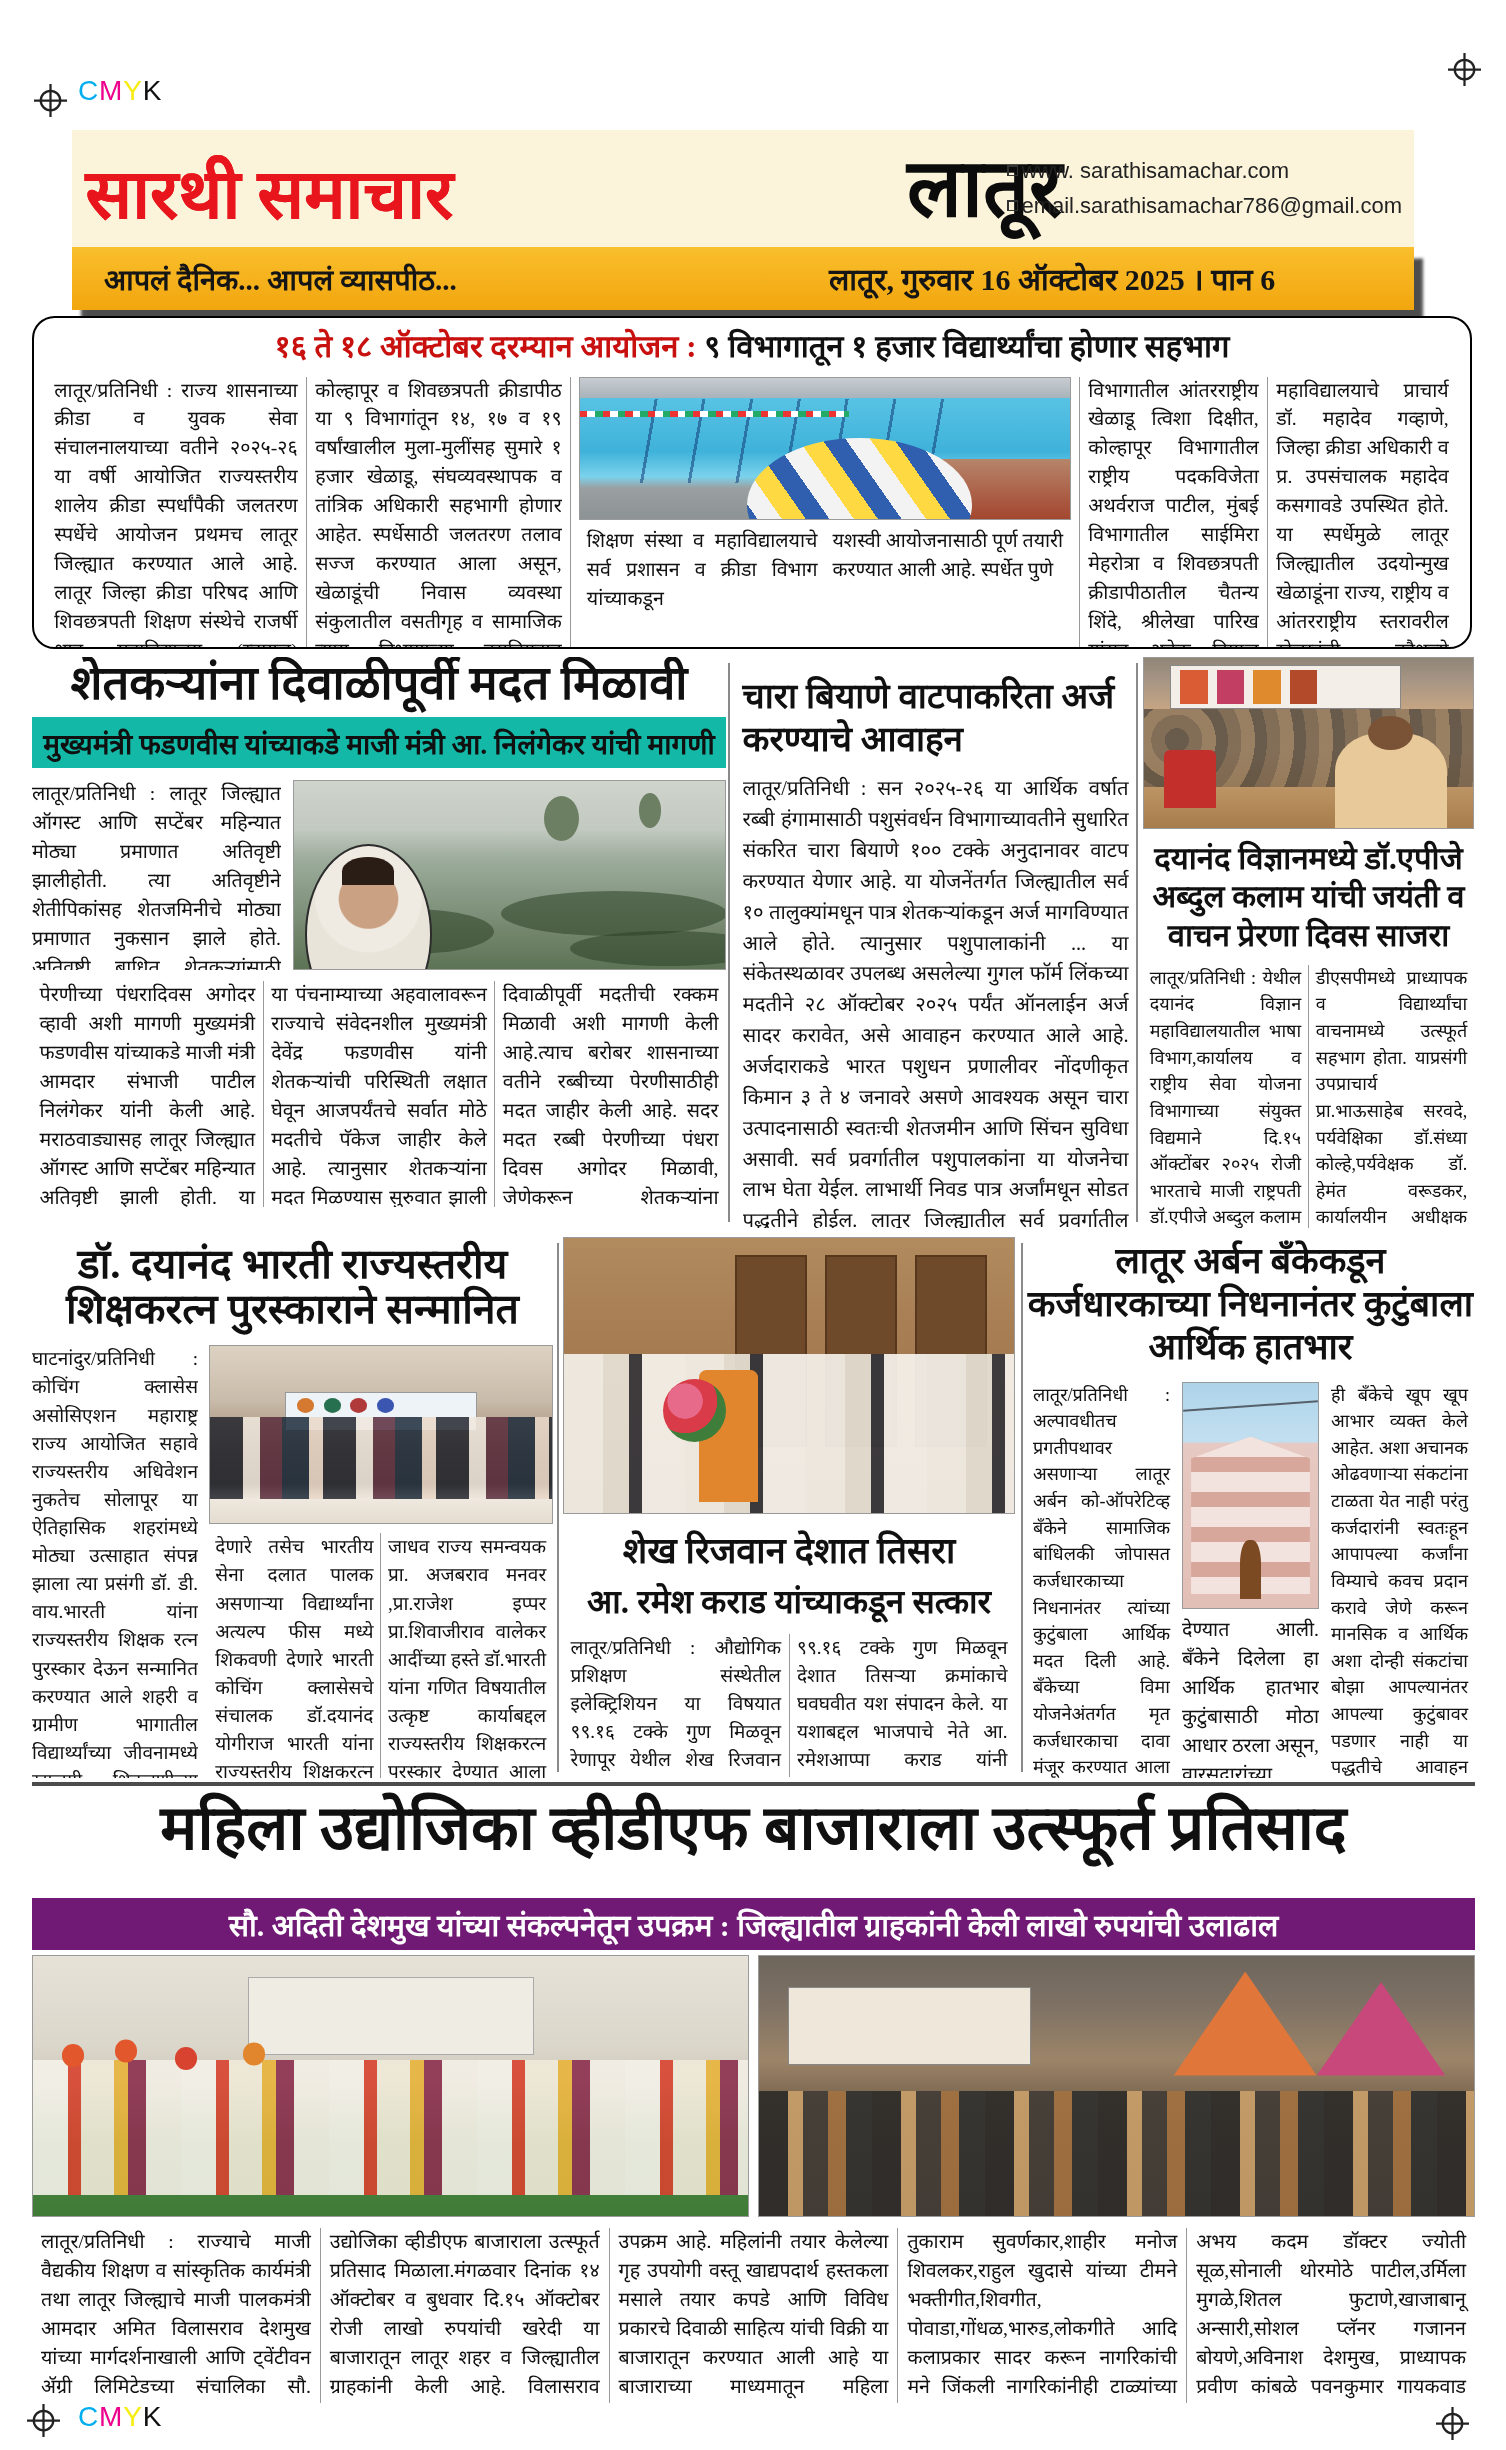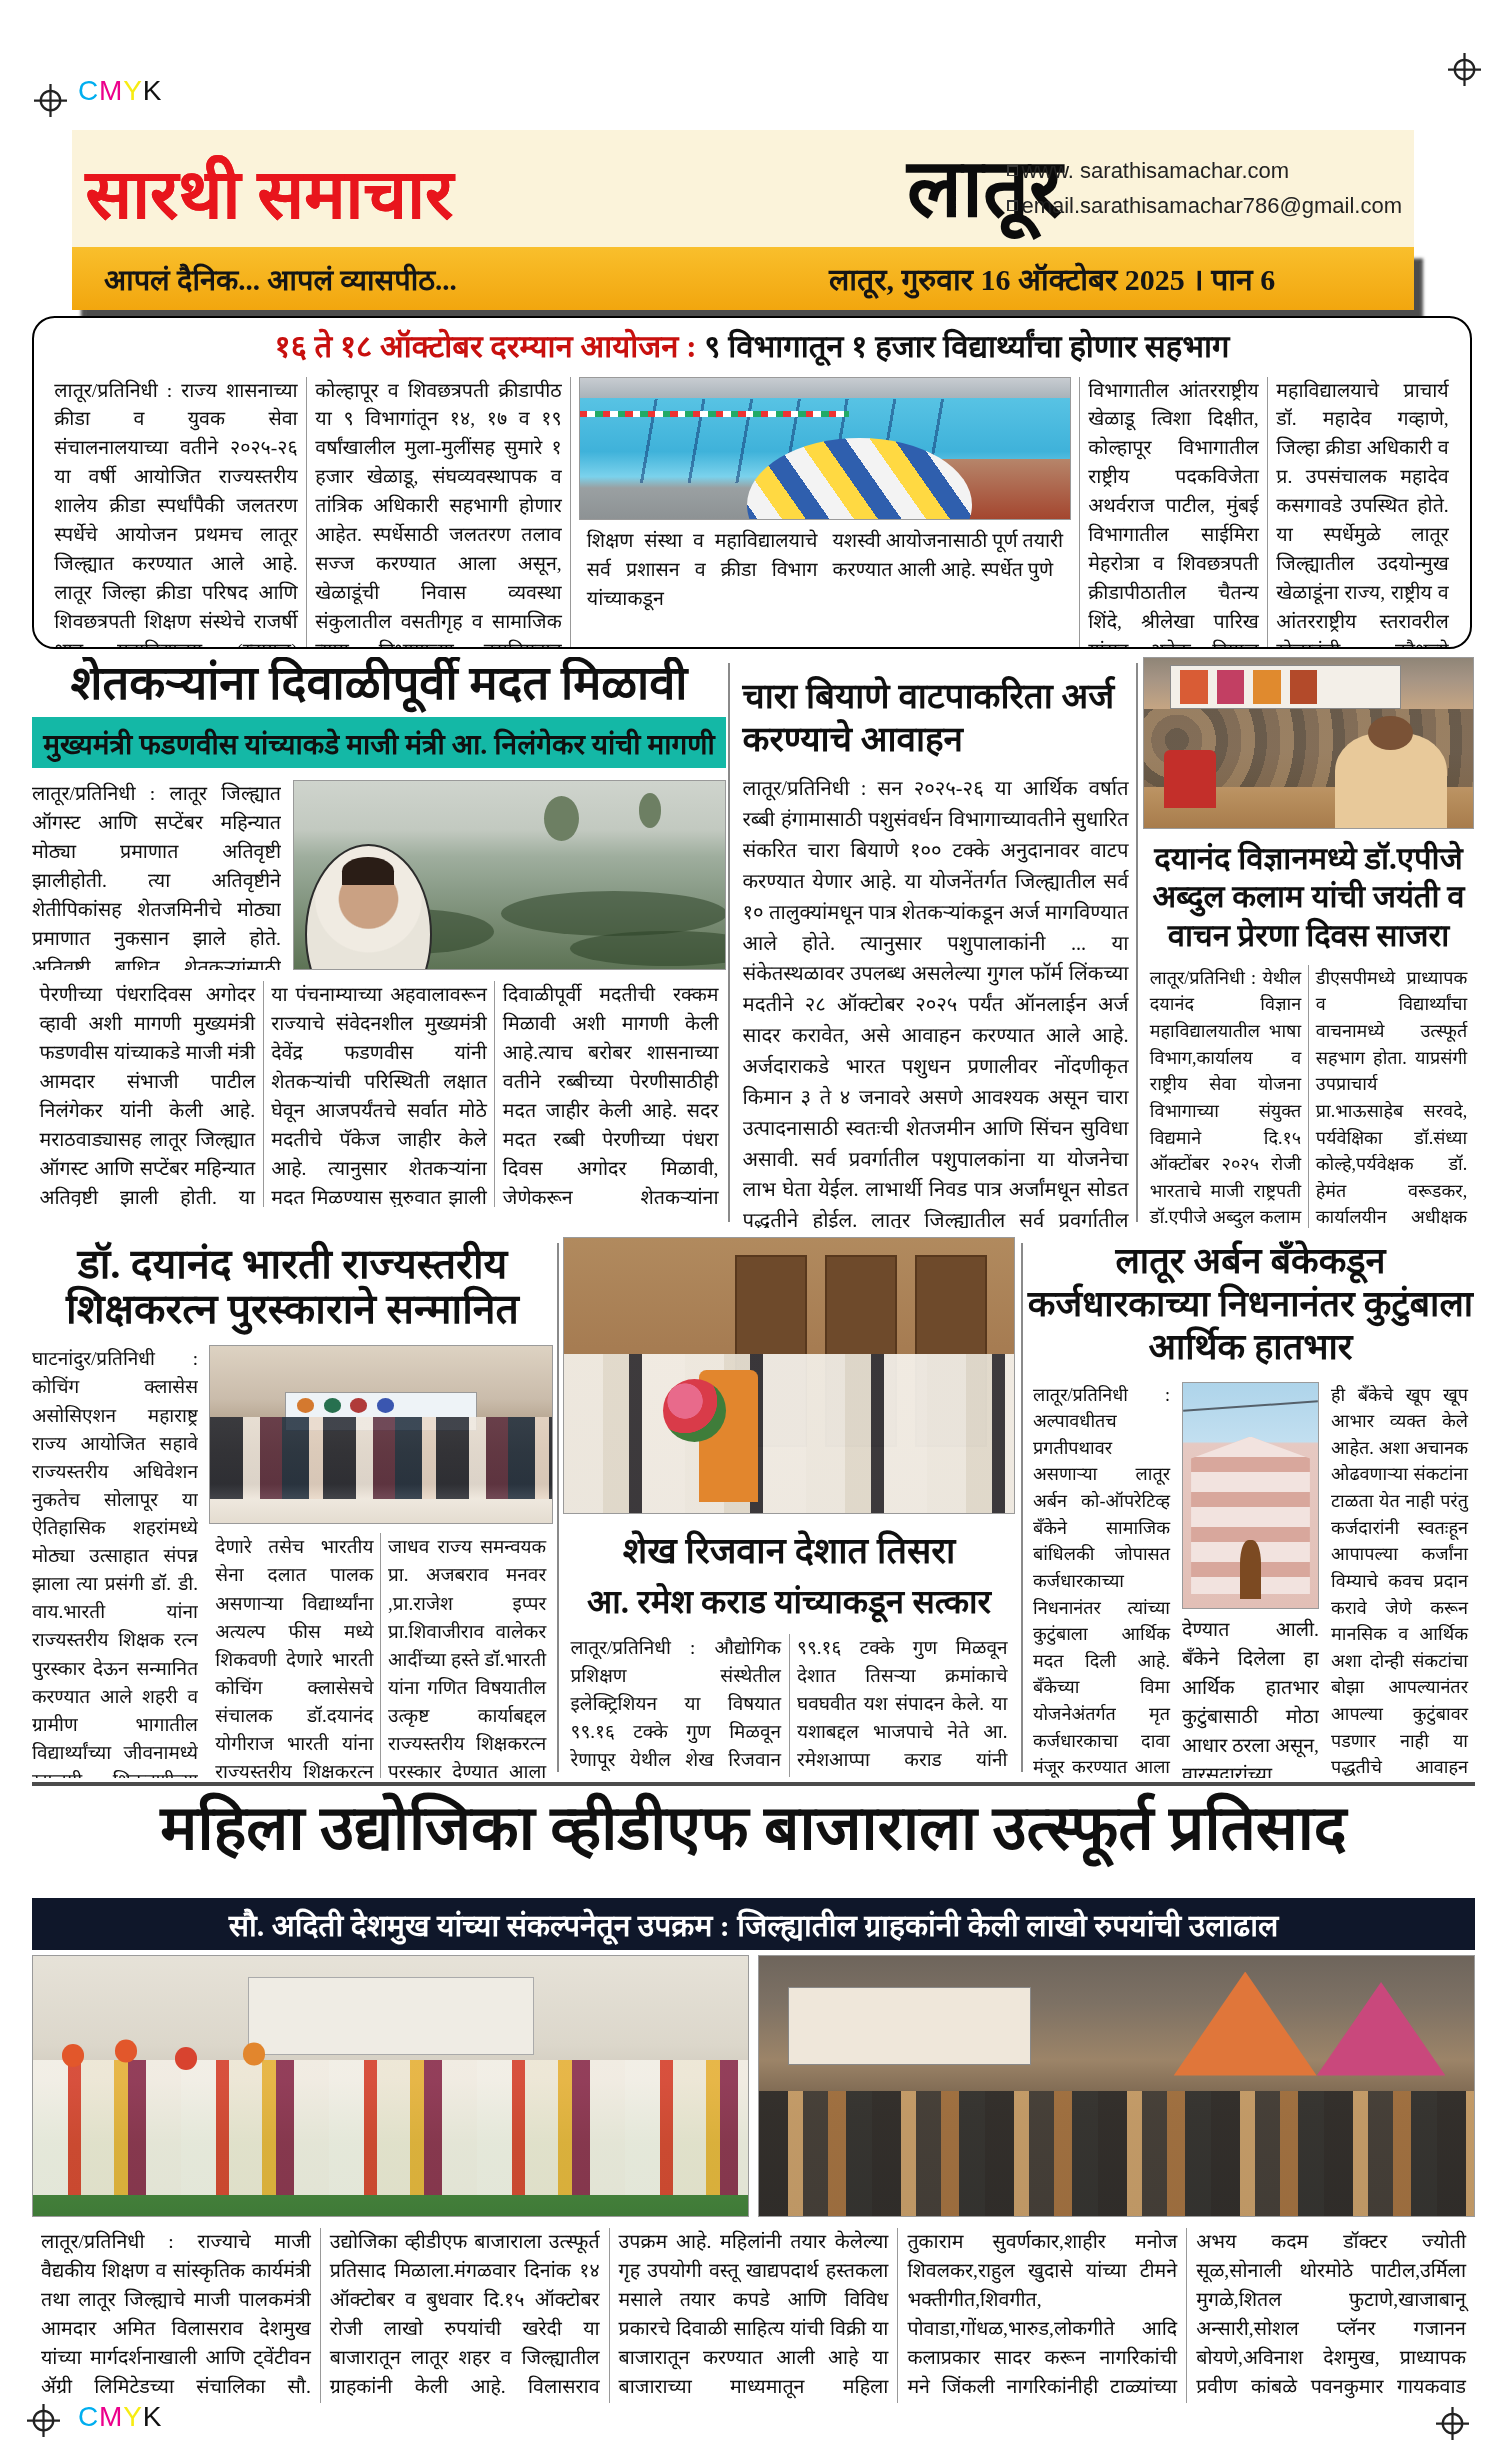--- a/index.html
+++ b/index.html
@@ -147,21 +147,21 @@
   .bank-photo .bld{position:absolute;left:6%;top:24%;width:88%;height:70%;
       background:repeating-linear-gradient(180deg,#f2e3df 0 19.6px,#d8a79c 19.6px 35px),#e8c7bf;
       clip-path:polygon(50% 0,100% 14%,100% 100%,0 100%,0 14%);}
   .bank-photo .door{position:absolute;left:42%;bottom:4%;width:16%;height:26%;background:#7c4a22;border-radius:40% 40% 0 0;}
   .bank-photo .wire{position:absolute;left:0;top:10%;width:100%;height:1.5px;background:#55606a;transform:rotate(-4deg);}
 
   
   .rule-heavy{position:absolute;left:32px;top:1782px;width:1443px;height:3.8px;background:#4c4c4c;}
   .vdf-headline{position:absolute;left:32px;top:1794px;width:1443px;text-align:center;
       font-size:62px;font-weight:bold;line-height:1.1;}
-  .vdf-redbar{position:absolute;left:32px;top:1898px;width:1443px;height:52px;background:#0f172a;
+  .vdf-redbar{position:absolute;left:32px;top:1898px;width:1443px;height:52px;background:#701a75;
       color:#fff;display:flex;align-items:center;justify-content:center;font-size:30px;font-weight:bold;}
   .vdf-photos{position:absolute;left:32px;top:1955px;width:1443px;height:262px;display:flex;gap:9px;}
   .vdf-photo-l{flex:1;background:linear-gradient(180deg,#e6e2d8 0%,#dcd7cb 34%,#cfc9bc 48%,#4d8a42 72%,#3f7a37 100%);}
   .vdf-photo-l .stage{position:absolute;left:30%;top:8%;width:40%;height:30%;background:#efece4;border:0.8px solid #aaa;}
   .vdf-photo-l .folk{position:absolute;left:0;bottom:8%;width:100%;height:52%;
       background:repeating-linear-gradient(90deg,#f5f2ea 0 35px,#d8432f 35px 48px,#f0ead9 48px 81px,#e9b43b 81px 95px,#8c2f4f 95px 113px,#f4efe6 113px 148px);opacity:.9;}
   .vdf-photo-l .turban{position:absolute;left:4%;top:34%;width:22.6px;height:22.6px;border-radius:50%;background:#e2572b;
       box-shadow:53px -4.5px 0 #e2572b,113px 3px 0 #d8432f,181px -1.5px 0 #e2862d;}
   .vdf-photo-r{flex:1;background:linear-gradient(180deg,#6e655c 0%,#7d7164 18%,#9c8468 40%,#6b5844 62%,#4e4234 100%);}
   .vdf-photo-r .tent1{position:absolute;left:58%;top:6%;width:20%;height:40%;background:#e0763a;clip-path:polygon(50% 0,100% 100%,0 100%);}

